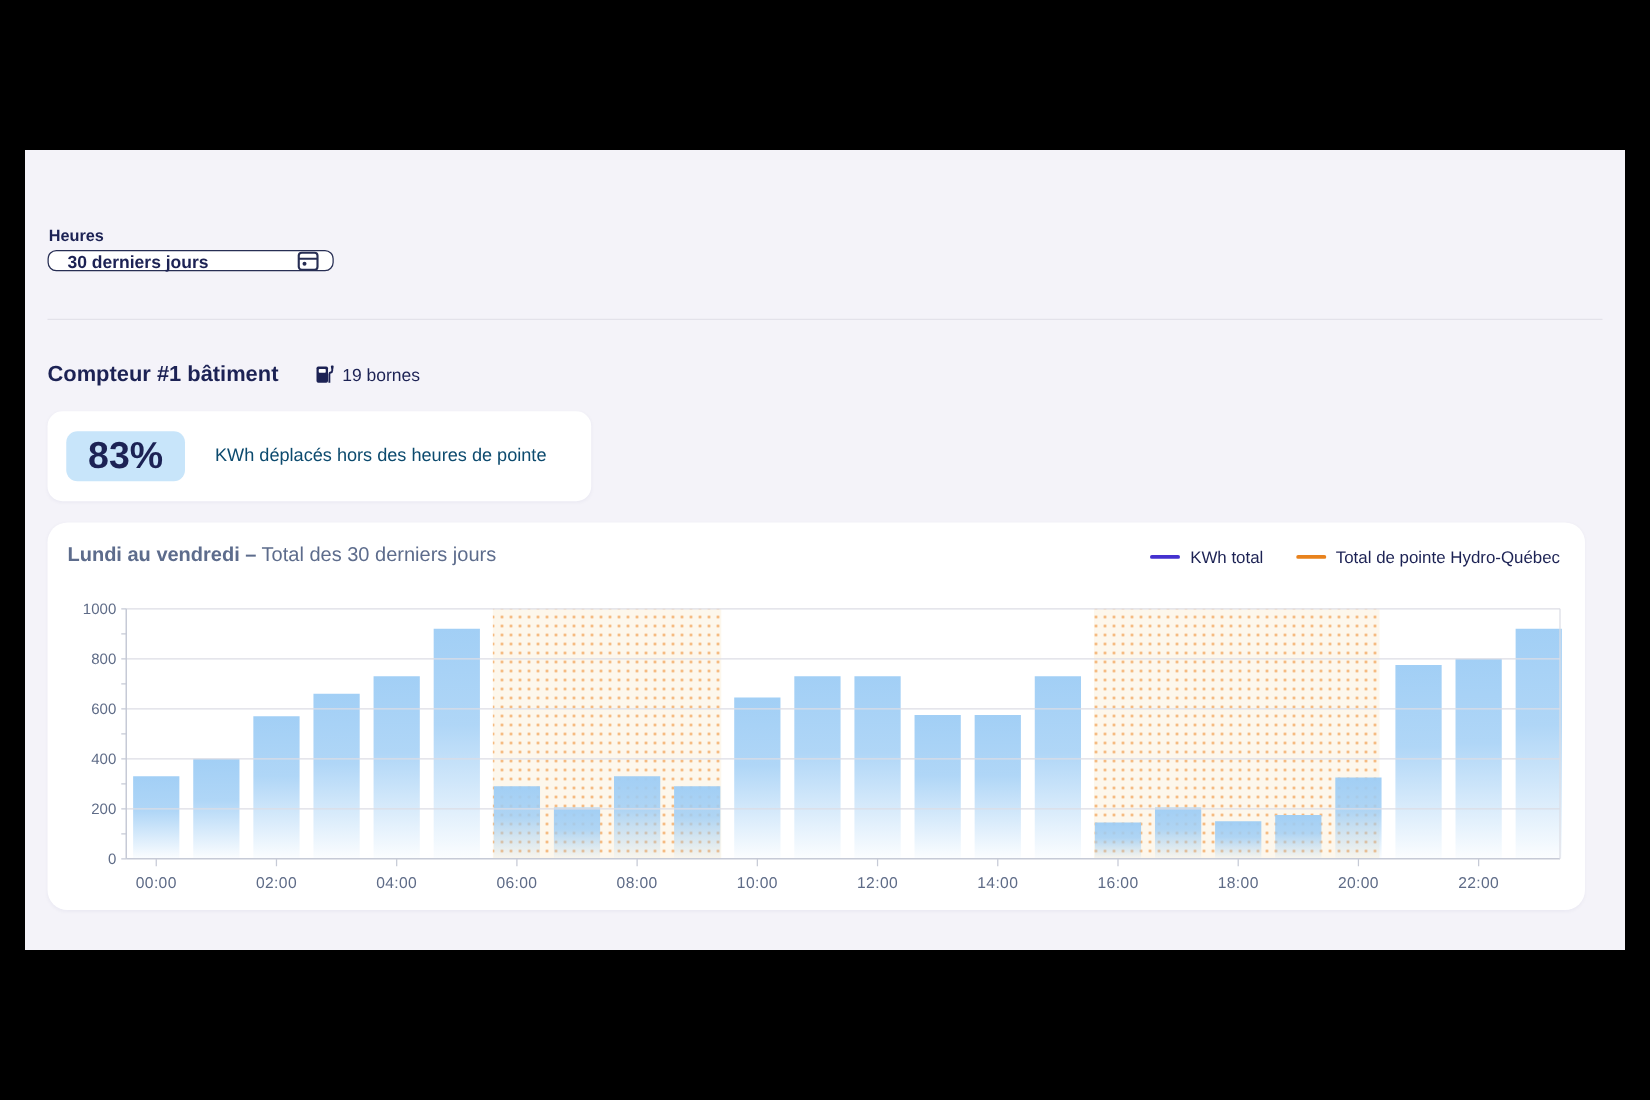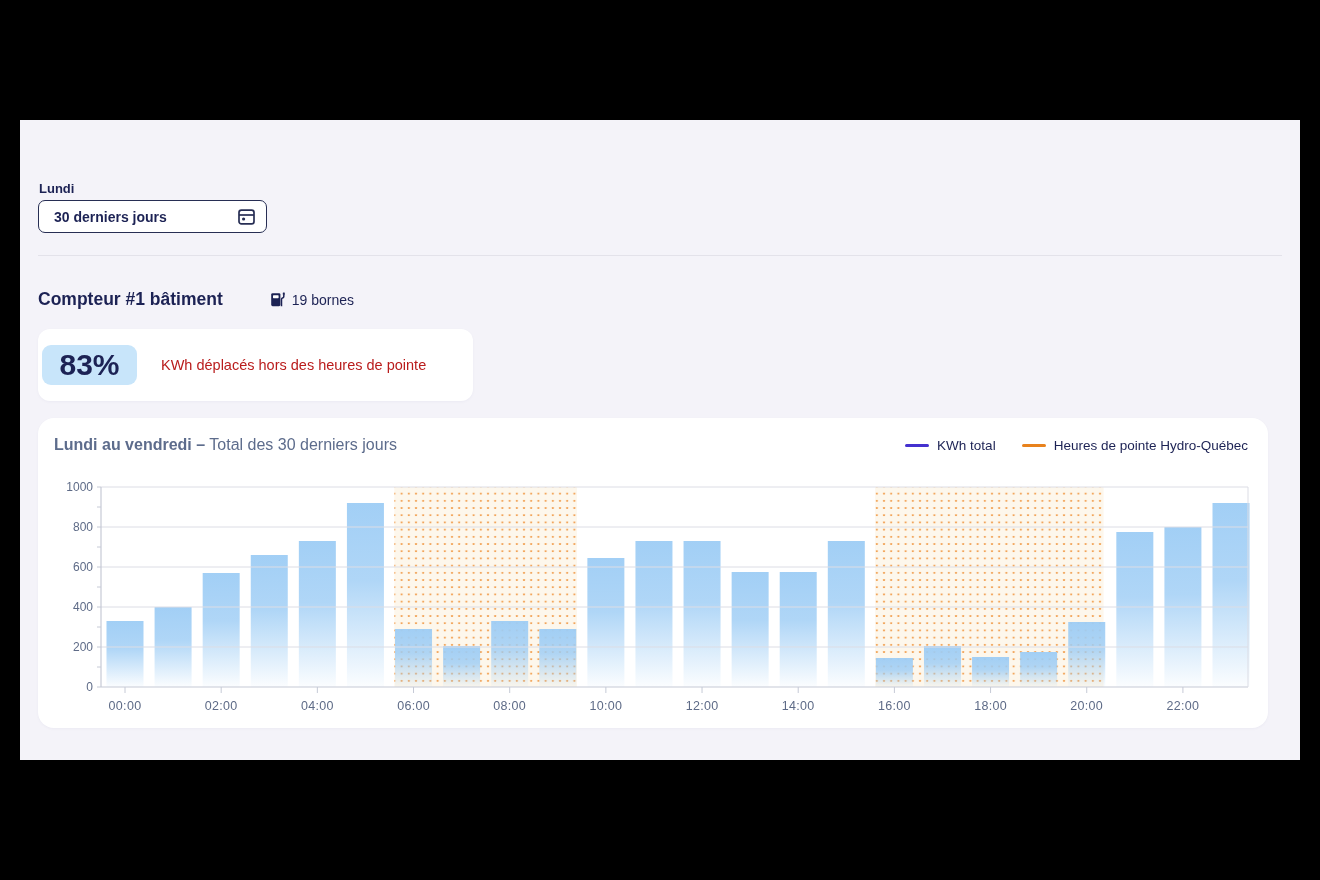--- a/index.html
+++ b/index.html
@@ -4,58 +4,58 @@
 <style>
   * { margin:0; padding:0; box-sizing:border-box; }
   html,body { width:1320px; height:880px; background:#000; overflow:hidden;
               font-family:"Liberation Sans", sans-serif; }
   #app { position:absolute; left:20px; top:120px; width:1280px; height:640px;
          background:#f4f3f9; color:#1c2254; }
 
   .page-title { position:absolute; left:18px; top:14px; font-size:26px; font-weight:700;
                 letter-spacing:0.2px; color:#1c2254; }
   .dates-label { position:absolute; left:19px; top:61px; font-size:13px; font-weight:700; }
-  .date-select { position:absolute; left:18px; top:80px; width:229px; height:33px;
+  .date-select { position:absolute; left:18px; top:80px; width:229px; height:17px;
                  background:#fff; border:1.5px solid #272e54; border-radius:7px;
                  display:flex; align-items:center; justify-content:space-between;
                  padding:0 10px 0 15px; cursor:pointer; }
   .date-select .val { font-size:14px; font-weight:700; color:#1c2254; }
 
   .divider { position:absolute; left:18px; right:18px; top:135px; height:1px; background:#e3e2ea; }
 
-  .meter-row { position:absolute; left:18px; top:169px; display:flex; align-items:center;gap:18px; }
+  .meter-row { position:absolute; left:18px; top:169px; display:flex; align-items:center; }
   .meter-name { font-size:17.5px; font-weight:700; }
   .stations { display:flex; align-items:center; gap:6px; margin-left:29px; }
   .stations .lbl { font-size:14px; font-weight:500; }
 
   .kpi-card { position:absolute; left:18px; top:209px; width:435px; height:72px;
               background:#fff; border-radius:12px; display:flex; align-items:center;
               box-shadow:0 1px 3px rgba(30,35,90,0.04); }
-  .kpi-badge { width:95px; height:40px; margin-left:4px; background:#c8e5fa; border-radius:9px;
+  .kpi-badge { width:95px; height:40px; margin-left:15px; background:#c8e5fa; border-radius:9px;
                display:flex; align-items:center; justify-content:center;
                font-size:30px; font-weight:700; color:#1c2254; }
-  .kpi-label { margin-left:24px; font-size:14.5px; color:#b91c1c; }
+  .kpi-label { margin-left:24px; font-size:14.5px; color:#0c4a6e; }
 
   .chart-card { position:absolute; left:18px; top:298px; width:1230px; height:310px;
                 background:#fff; border-radius:16px; box-shadow:0 1px 3px rgba(30,35,90,0.04); }
   .chart-title { position:absolute; left:16px; top:18px; font-size:16px; color:#5d6c8c; }
   .chart-title b { font-weight:700; }
   .legend { position:absolute; right:20px; top:20px; display:flex; align-items:center; gap:26px; }
   .legend-item { display:flex; align-items:center; gap:8px;justify-content:center; }
   .legend-line { width:24px; height:3.5px; border-radius:2px; }
   .legend-label { font-size:13.5px; font-weight:500; color:#1c2254; }
   #chart-svg { position:absolute; left:0; top:0; }
 </style>
 </head>
 <body>
 
 <div id="app">
 
 
-  <div class="dates-label">Lundi</div>
+  <div class="dates-label">Heures</div>
 
   <div class="date-select">
     <span class="val">30 derniers jours</span>
     <span style="display:flex;">
       <svg width="19" height="19" viewBox="0 0 19 19">
         <rect x="2" y="3.2" width="15" height="13.6" rx="2.4" fill="none" stroke="#272e54" stroke-width="1.7"></rect>
         <line x1="2" y1="8" x2="17" y2="8" stroke="#272e54" stroke-width="1.7"></line>
         <circle cx="6.6" cy="12" r="1.6" fill="#272e54"></circle>
       </svg>
     </span>
@@ -87,21 +87,21 @@
     <div class="chart-title">
       <b>Lundi au vendredi –</b><span> Total des 30 derniers jours</span>
     </div>
     <div class="legend">
       <div class="legend-item">
         <span class="legend-line" style="background: rgb(68, 49, 207);"></span>
         <span class="legend-label">KWh total</span>
       </div>
       <div class="legend-item">
         <span class="legend-line" style="background: rgb(232, 130, 29);"></span>
-        <span class="legend-label">Heures de pointe Hydro-Québec</span>
+        <span class="legend-label">Total de pointe Hydro-Québec</span>
       </div>
     </div>
     <svg id="chart-svg" width="1230" height="310" viewBox="0 0 1230 310">
         <defs>
           <pattern id="dots" patternUnits="userSpaceOnUse" width="7.2" height="7.2">
             <rect x="0" y="0" width="7.2" height="7.2" fill="#fdf7ec"></rect>
             <rect x="2.6" y="2.6" width="2" height="2" rx="0.6" fill="#f2a458"></rect>
           </pattern>
           <linearGradient id="barGrad" x1="0" y1="0" x2="0" y2="1">
             <stop offset="0%" stop-color="#9ecdf5" stop-opacity="0.96"></stop>

